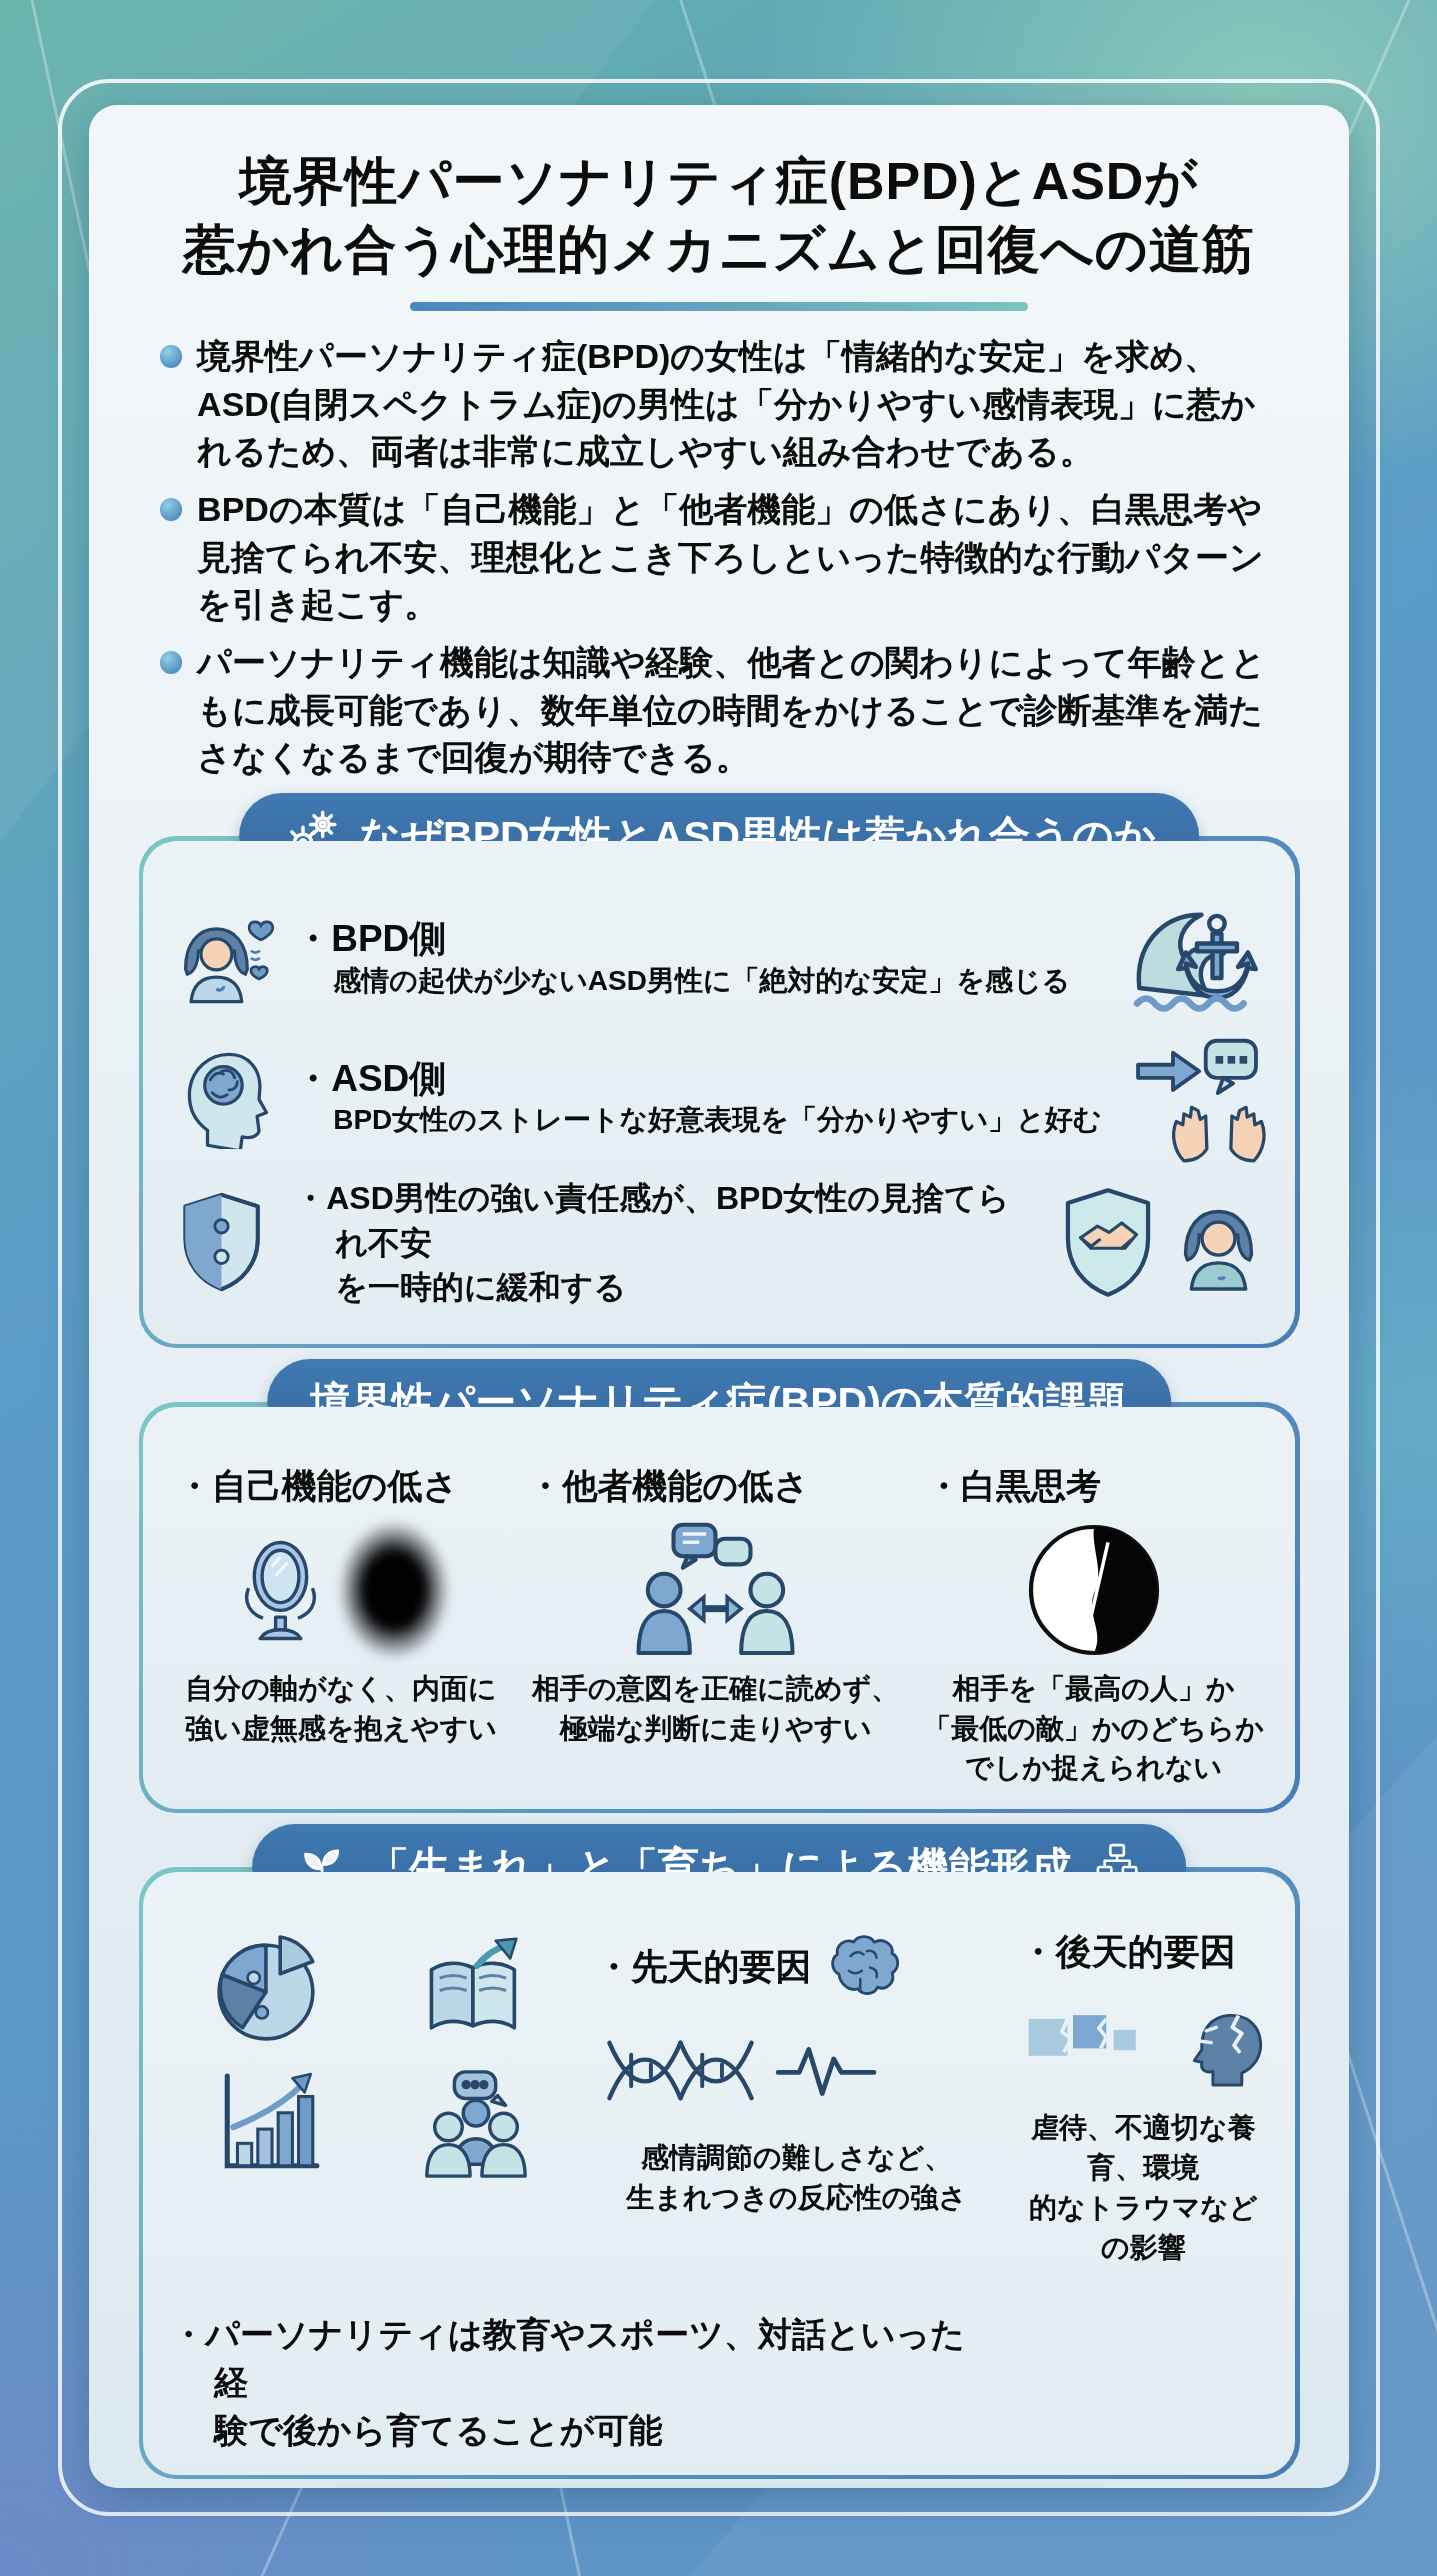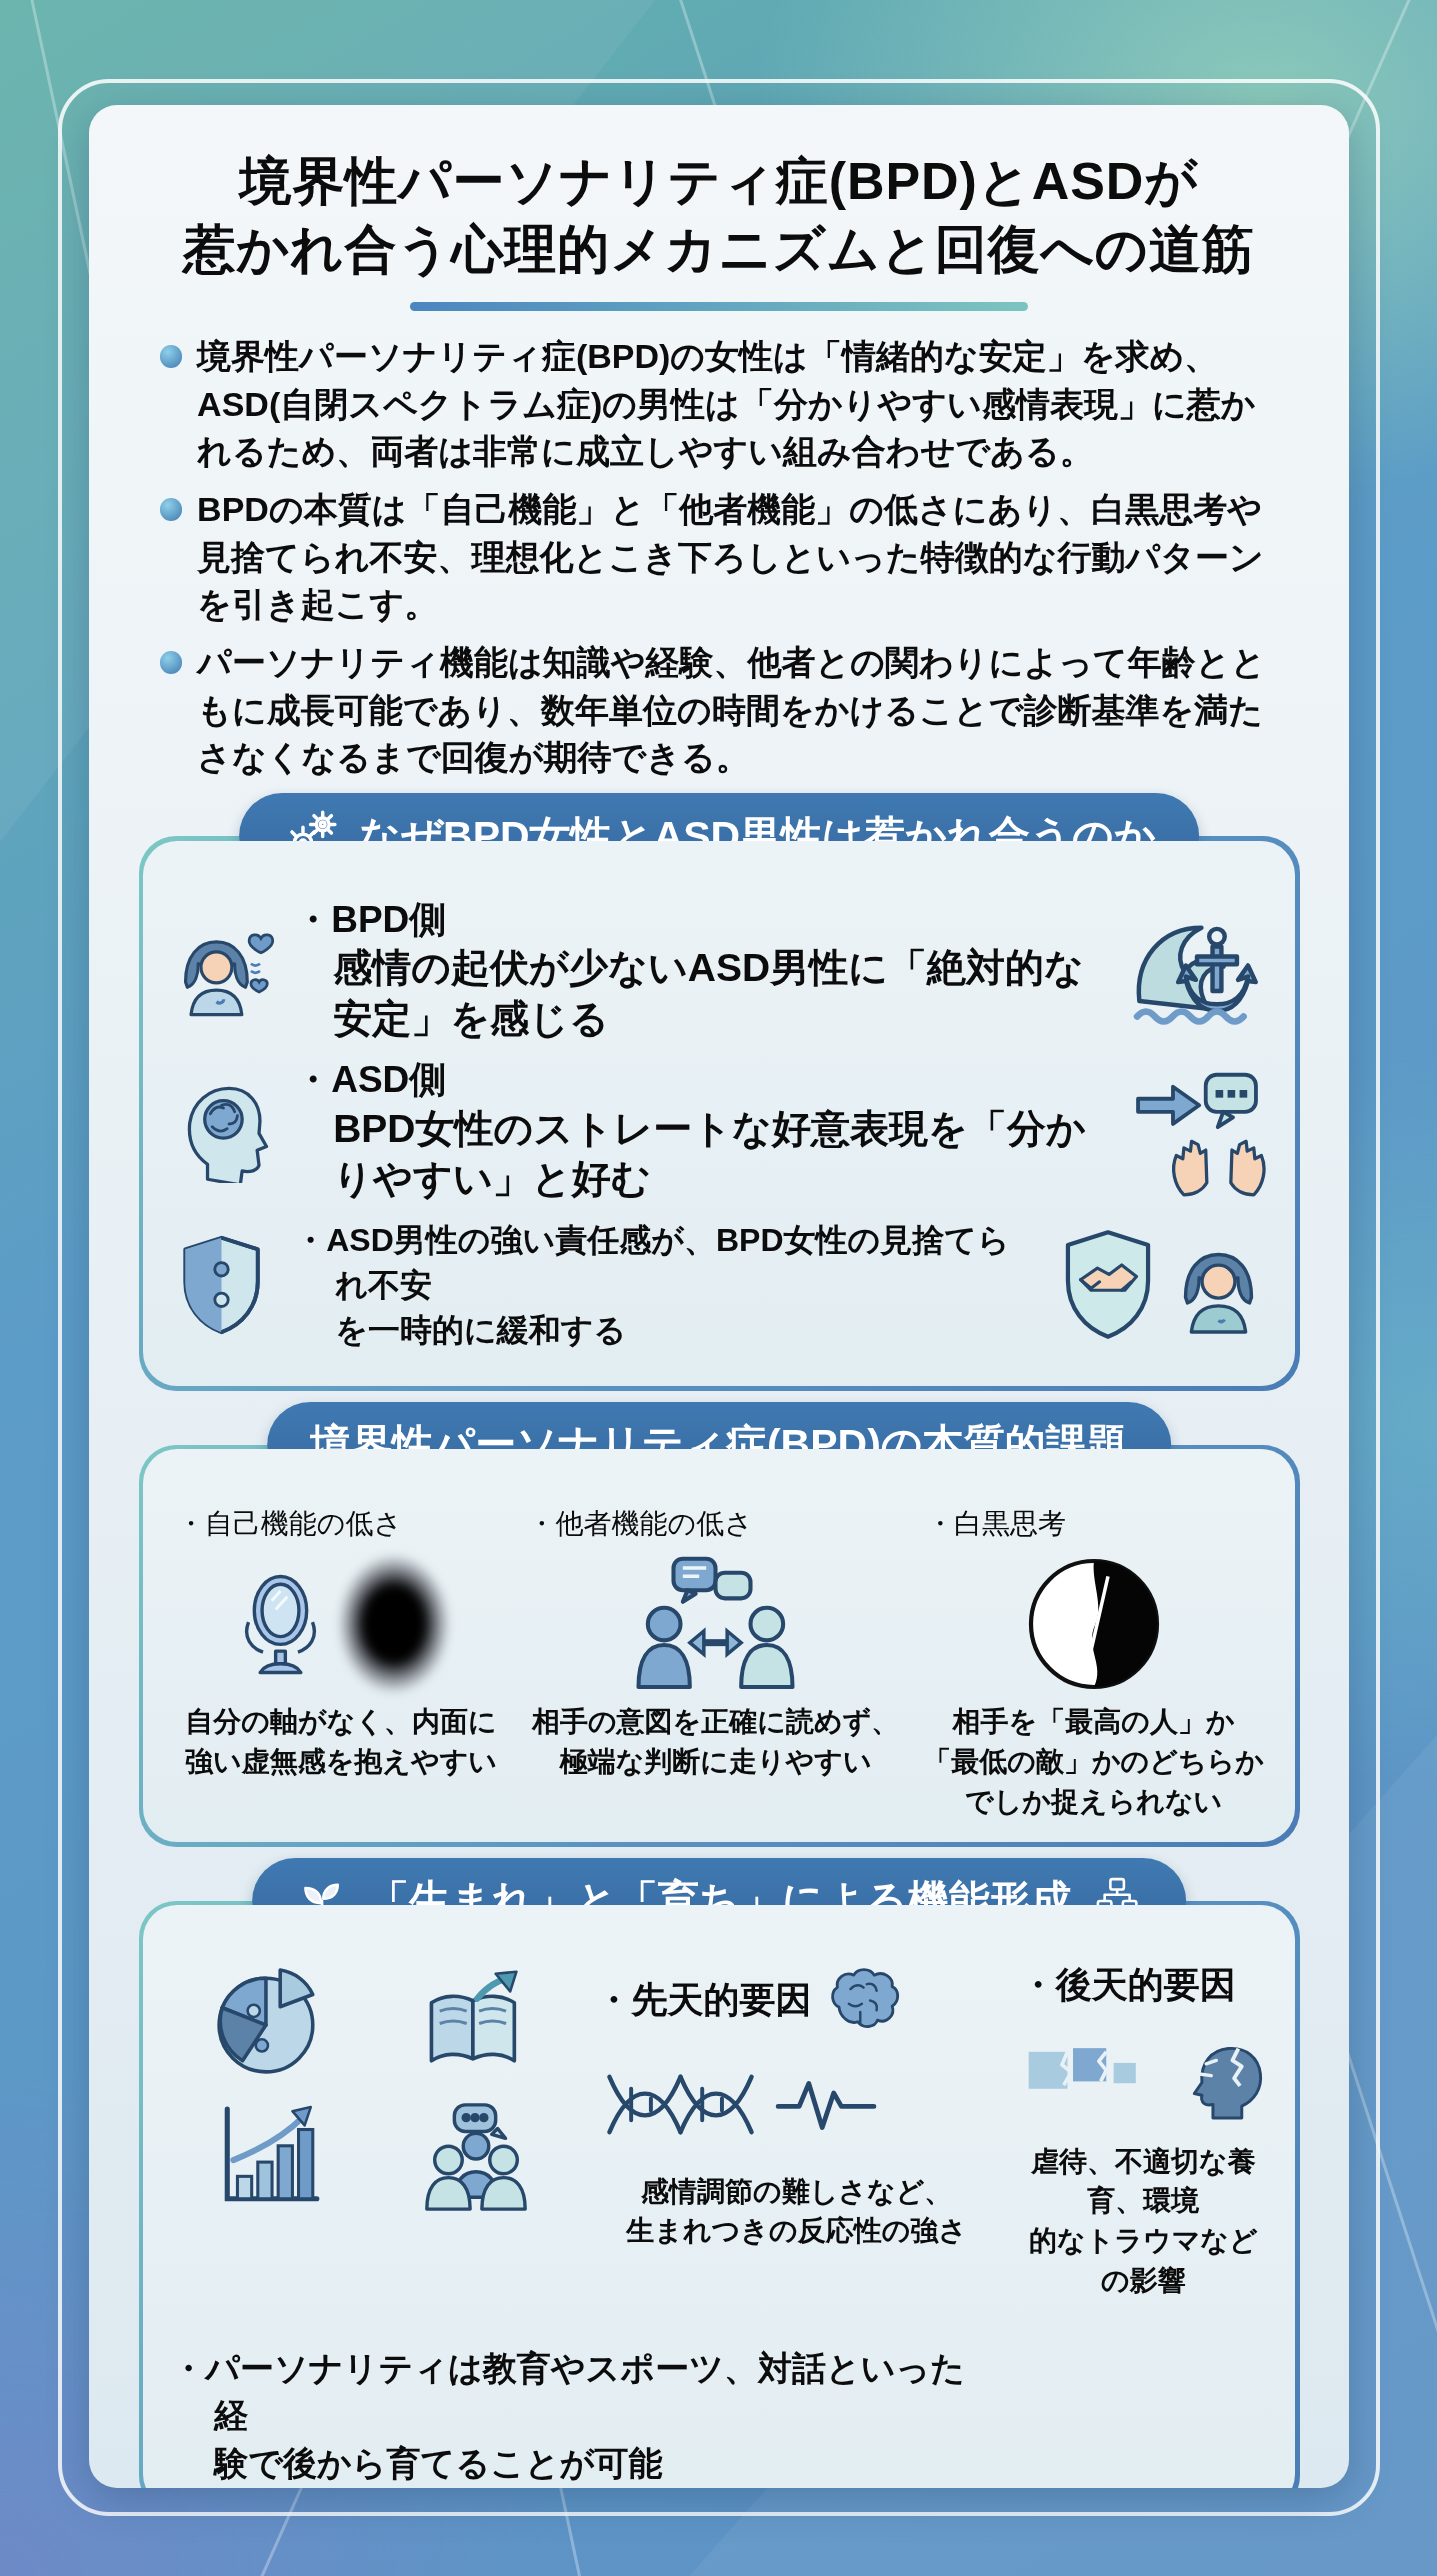--- a/index.html
+++ b/index.html
@@ -45,28 +45,28 @@
     padding:56px 28px 20.6px;position:relative;}
   .pill{position:absolute;top:-43px;left:50%;transform:translateX(-50%);
     background:linear-gradient(180deg,#4079b2,#36699f);color:#fff;height:86px;
     border-radius:45px;display:flex;align-items:center;gap:19px;padding:0 43px;
     font-size:41px;font-weight:700;white-space:nowrap;box-shadow:0 5.6px 13px rgba(25,55,90,.25);}
   .pill svg{flex:0 0 auto;}
 
   
   .a-row{display:grid;grid-template-columns:109px 1fr auto;gap:14px;align-items:center;margin-bottom:13px;}
   .a-label{font-size:37px;font-weight:700;color:#0c0c0c;line-height:1.25;}
-  .a-desc{font-size:39px;font-weight:700;color:#0c0c0c;line-height:1.3;padding-left:39px;}
+  .a-desc{font-size:28px;font-weight:700;color:#0c0c0c;line-height:1.3;padding-left:39px;}
   .a-text{font-size:32px;font-weight:700;color:#0c0c0c;line-height:1.4;
     white-space:pre-line;padding-left:41px;text-indent:-41px;}
   .a-side{display:flex;align-items:center;gap:5.6px;}
 
   
   .cols3{display:grid;grid-template-columns:1fr 1.14fr 1.02fr;gap:11.2px;}
-  .col .c-label{font-size:28px;font-weight:400;color:#0c0c0c;padding-left:5.6px;}
+  .col .c-label{font-size:35px;font-weight:700;color:#0c0c0c;padding-left:5.6px;}
   .icon-zone{height:142px;display:flex;align-items:center;justify-content:center;gap:9.4px;margin:9.4px 0 7.5px;}
   .c-desc{font-size:28px;font-weight:700;color:#0c0c0c;line-height:1.42;text-align:center;white-space:pre-line;}
 
   .blob{width:112px;height:140px;border-radius:50%;
     background:radial-gradient(closest-side,#000 52%,rgba(0,0,10,.5) 74%,transparent 100%);
     filter:blur(4.7px);}
 
   
   .form-grid{display:grid;grid-template-columns:1fr 1fr 247px;gap:22px;}
   .f-label{font-size:36px;font-weight:700;color:#0c0c0c;display:flex;align-items:center;gap:9.4px;}

